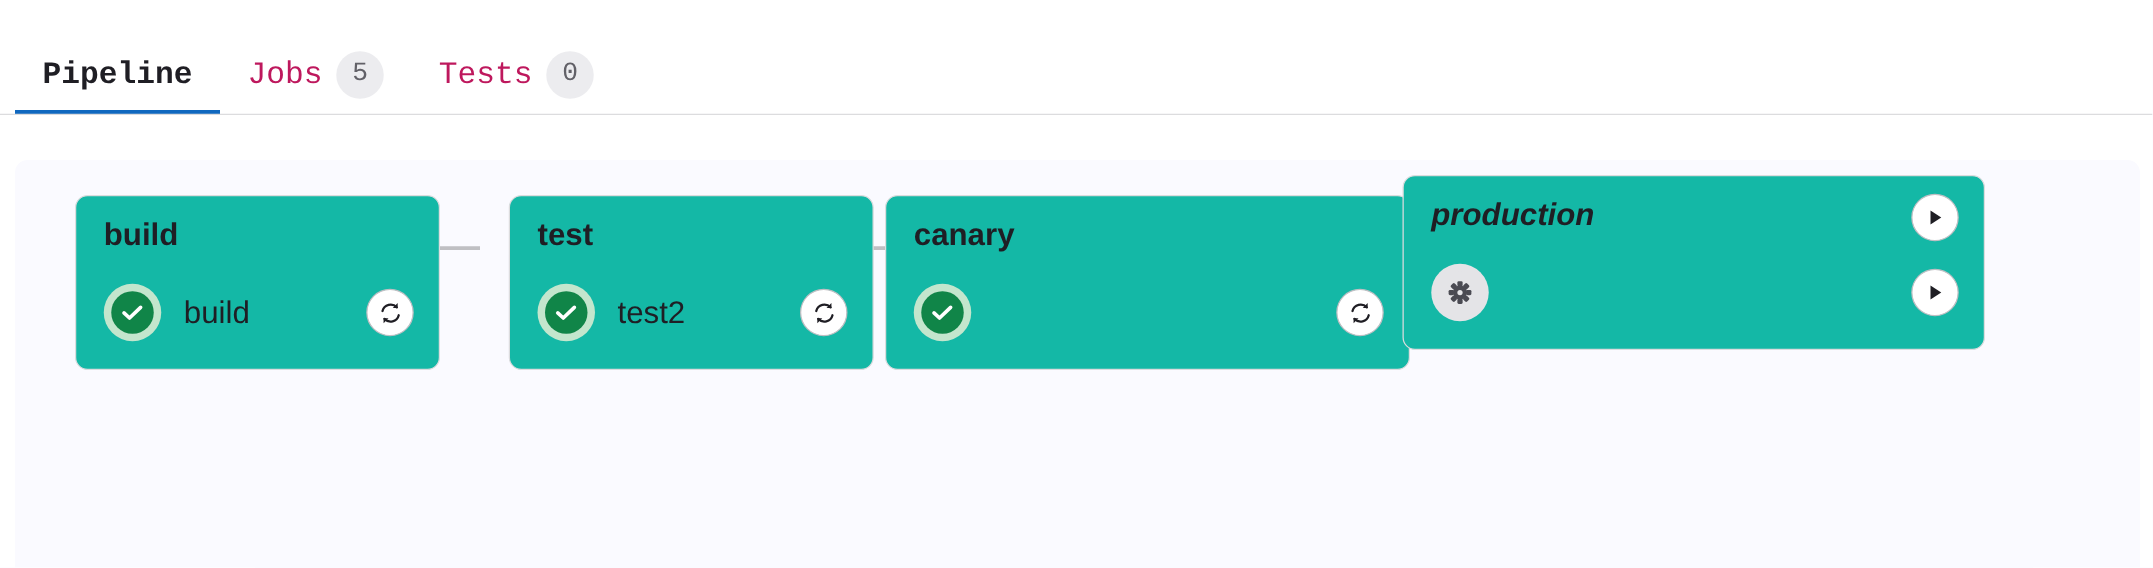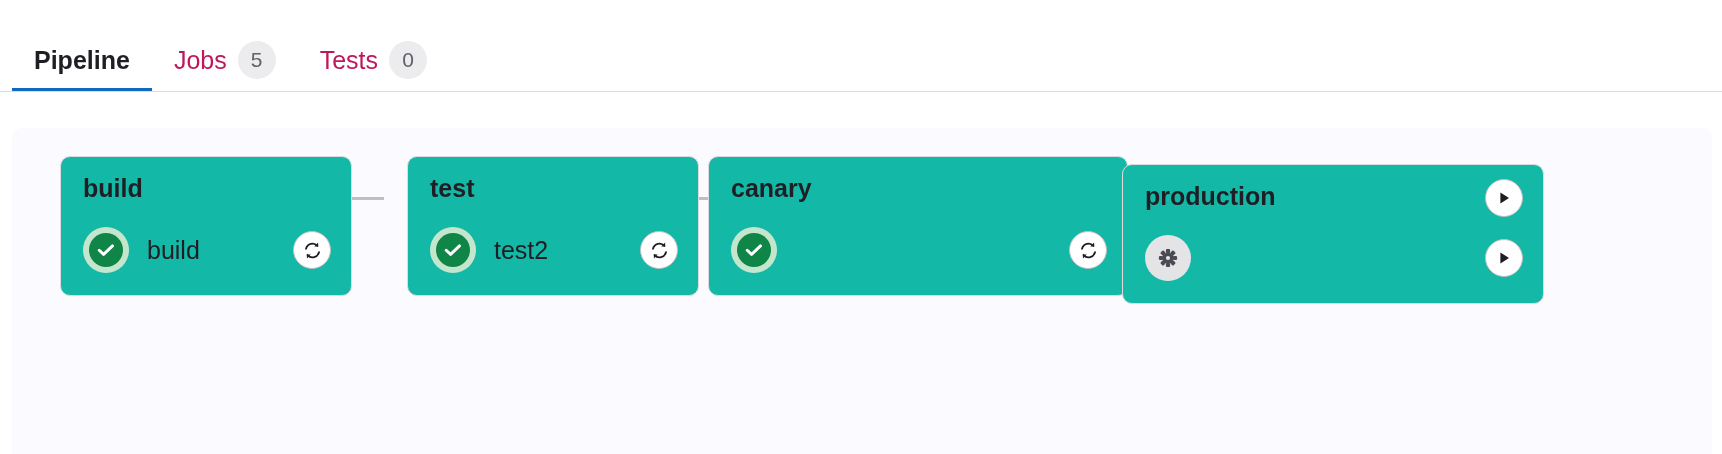--- a/index.html
+++ b/index.html
@@ -15,21 +15,21 @@
   .tabbar{
     position:absolute;left:0;top:0;width:1722px;height:93px;
     box-sizing:border-box;
   }
   .tabbar-line{
     position:absolute;left:0;top:91px;width:1722px;height:1px;
     background:#dcdcde;
   }
   .tabs{
     position:absolute;left:12px;top:0;height:92px;
-    display:flex;align-items:flex-start;
+    display:flex;align-items:flex-start;font-family:Liberation Mono, monospace;
   }
   .tab{
     position:relative;
     display:flex;align-items:center;gap:11px;
     height:92px;
     padding:0 22px;
     box-sizing:border-box;
     cursor:pointer;
     padding-top:28px;
   }
@@ -268,21 +268,21 @@
               <svg width="21" height="21" viewBox="0 0 22 22" aria-hidden="true">
                 <path d="M4.2 9.2 A7 7 0 0 1 16.2 6.2" stroke="#1f1e24" stroke-width="1.9" fill="none" stroke-linecap="round"></path>
                 <path d="M17.8 12.8 A7 7 0 0 1 5.8 15.8" stroke="#1f1e24" stroke-width="1.9" fill="none" stroke-linecap="round"></path>
                 <path d="M16.9 2.6 L16.9 6.7 L12.8 6.7 Z" fill="#1f1e24"></path>
                 <path d="M5.1 19.4 L5.1 15.3 L9.2 15.3 Z" fill="#1f1e24"></path>
               </svg>
             </button>
           </div>
         </div>
       </div>
-      <div class="stage-card" style="left: 1110px; width: 422px; top: 36px;">
+      <div class="stage-card" style="left: 1110px; width: 466px; top: 12px; font-style: italic;">
         <div class="stage-header">
           <span class="stage-title">production</span>
           <button class="circle-btn stage-header-action">
             <svg width="18" height="18" viewBox="0 0 18 18" aria-hidden="true">
               <path d="M5.4 3.4 L14.0 9.0 L5.4 14.6 Z" fill="#1f1e24"></path>
             </svg>
           </button>
         </div>
         <div class="job-list">
           <div class="job-row">

